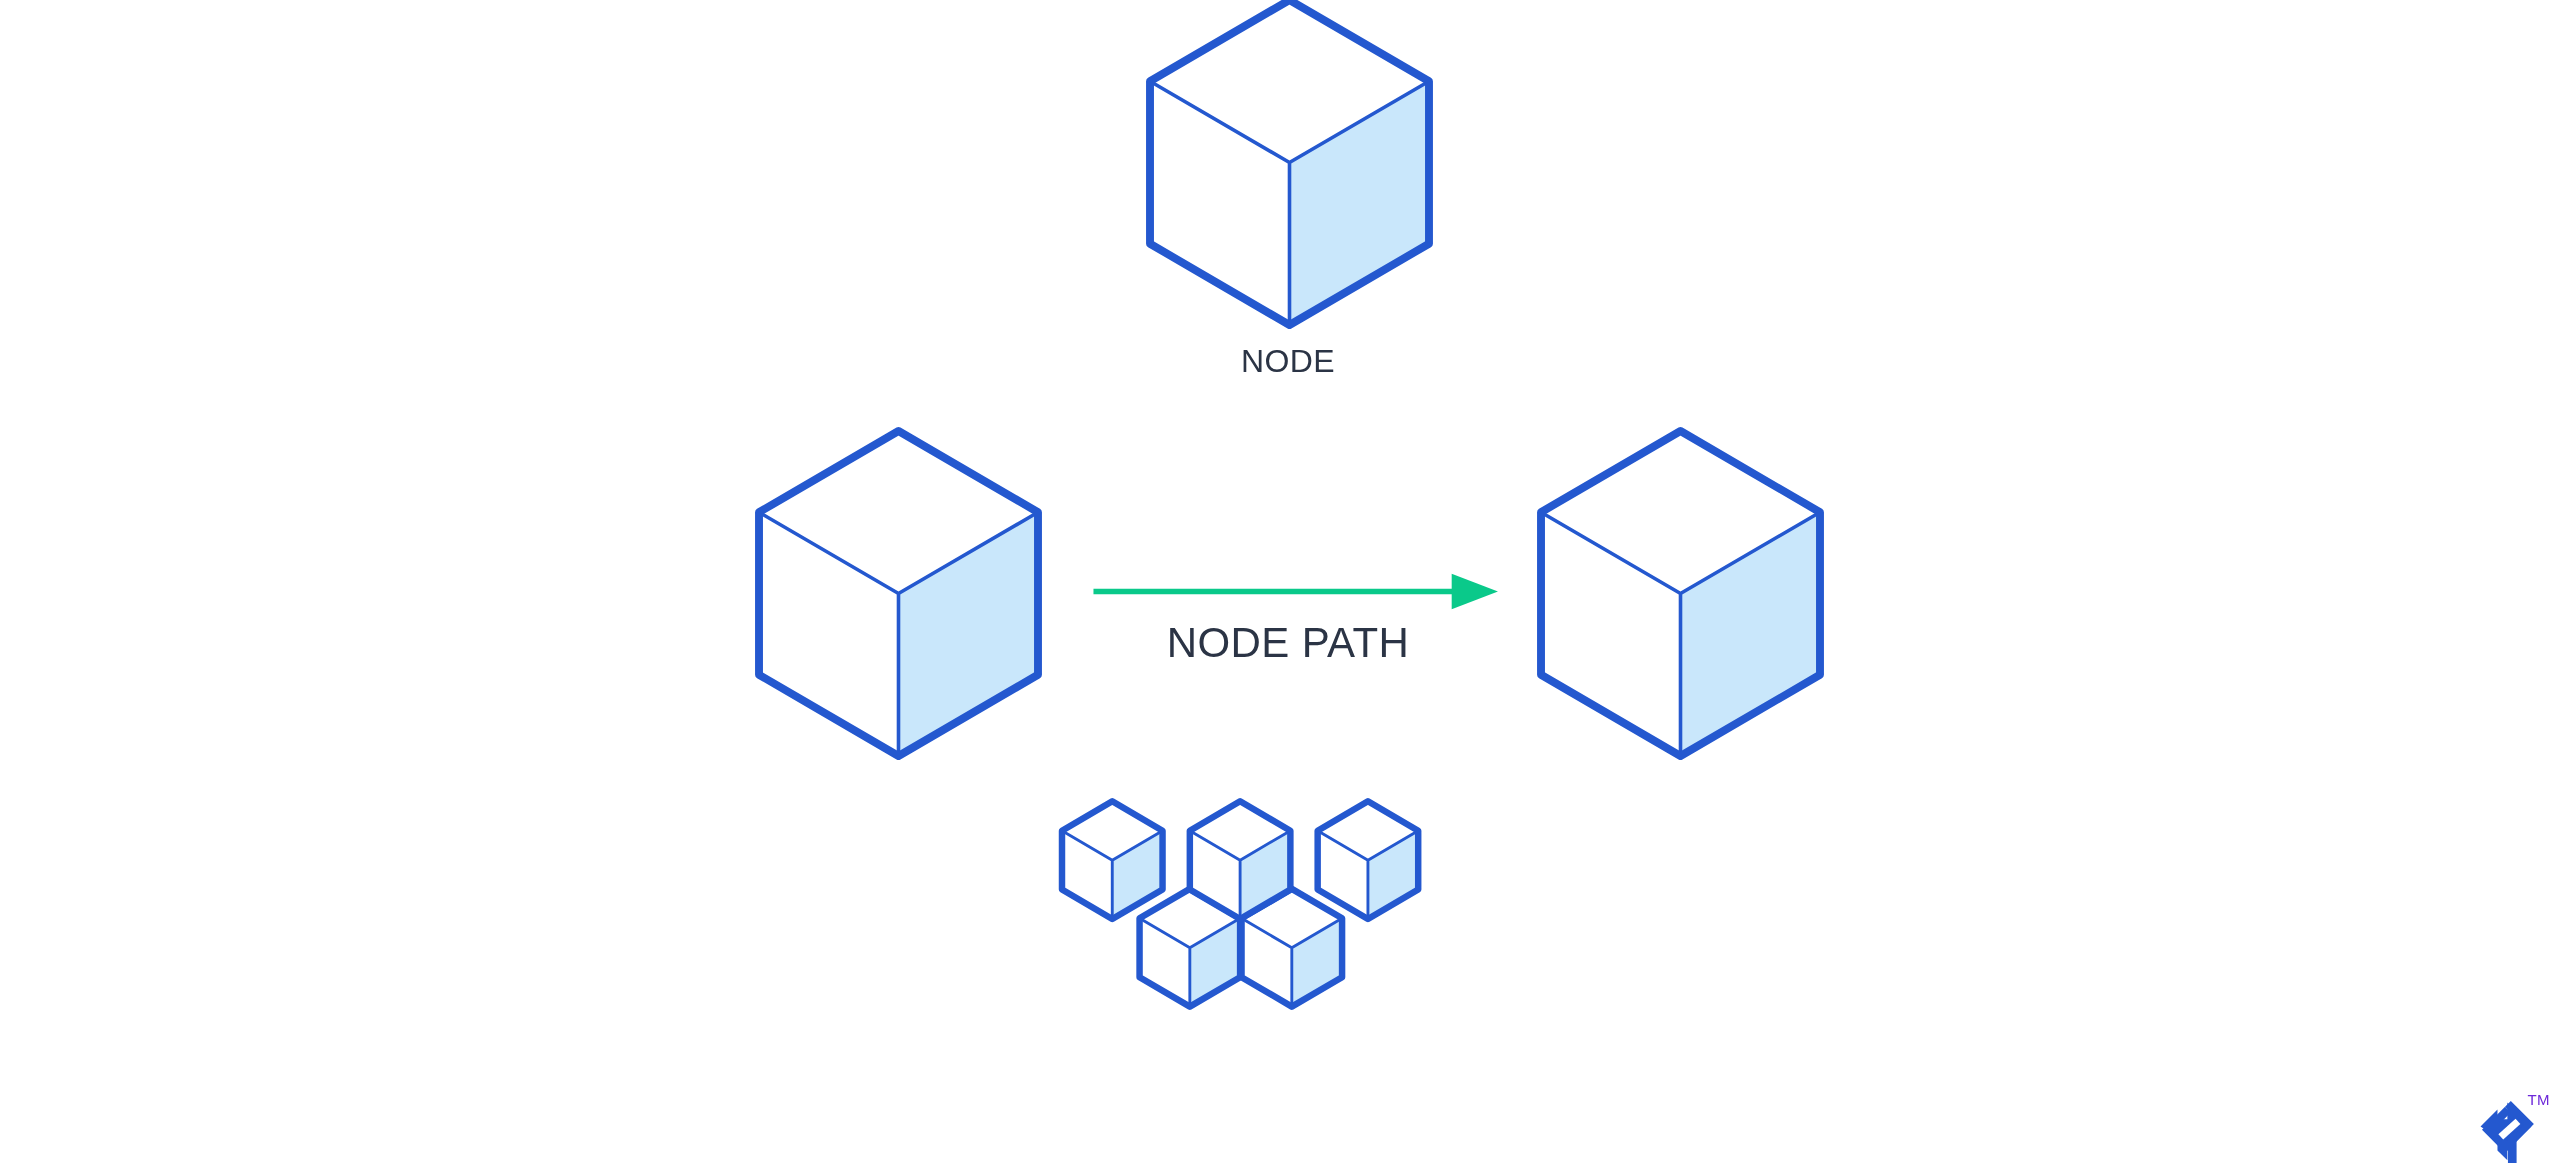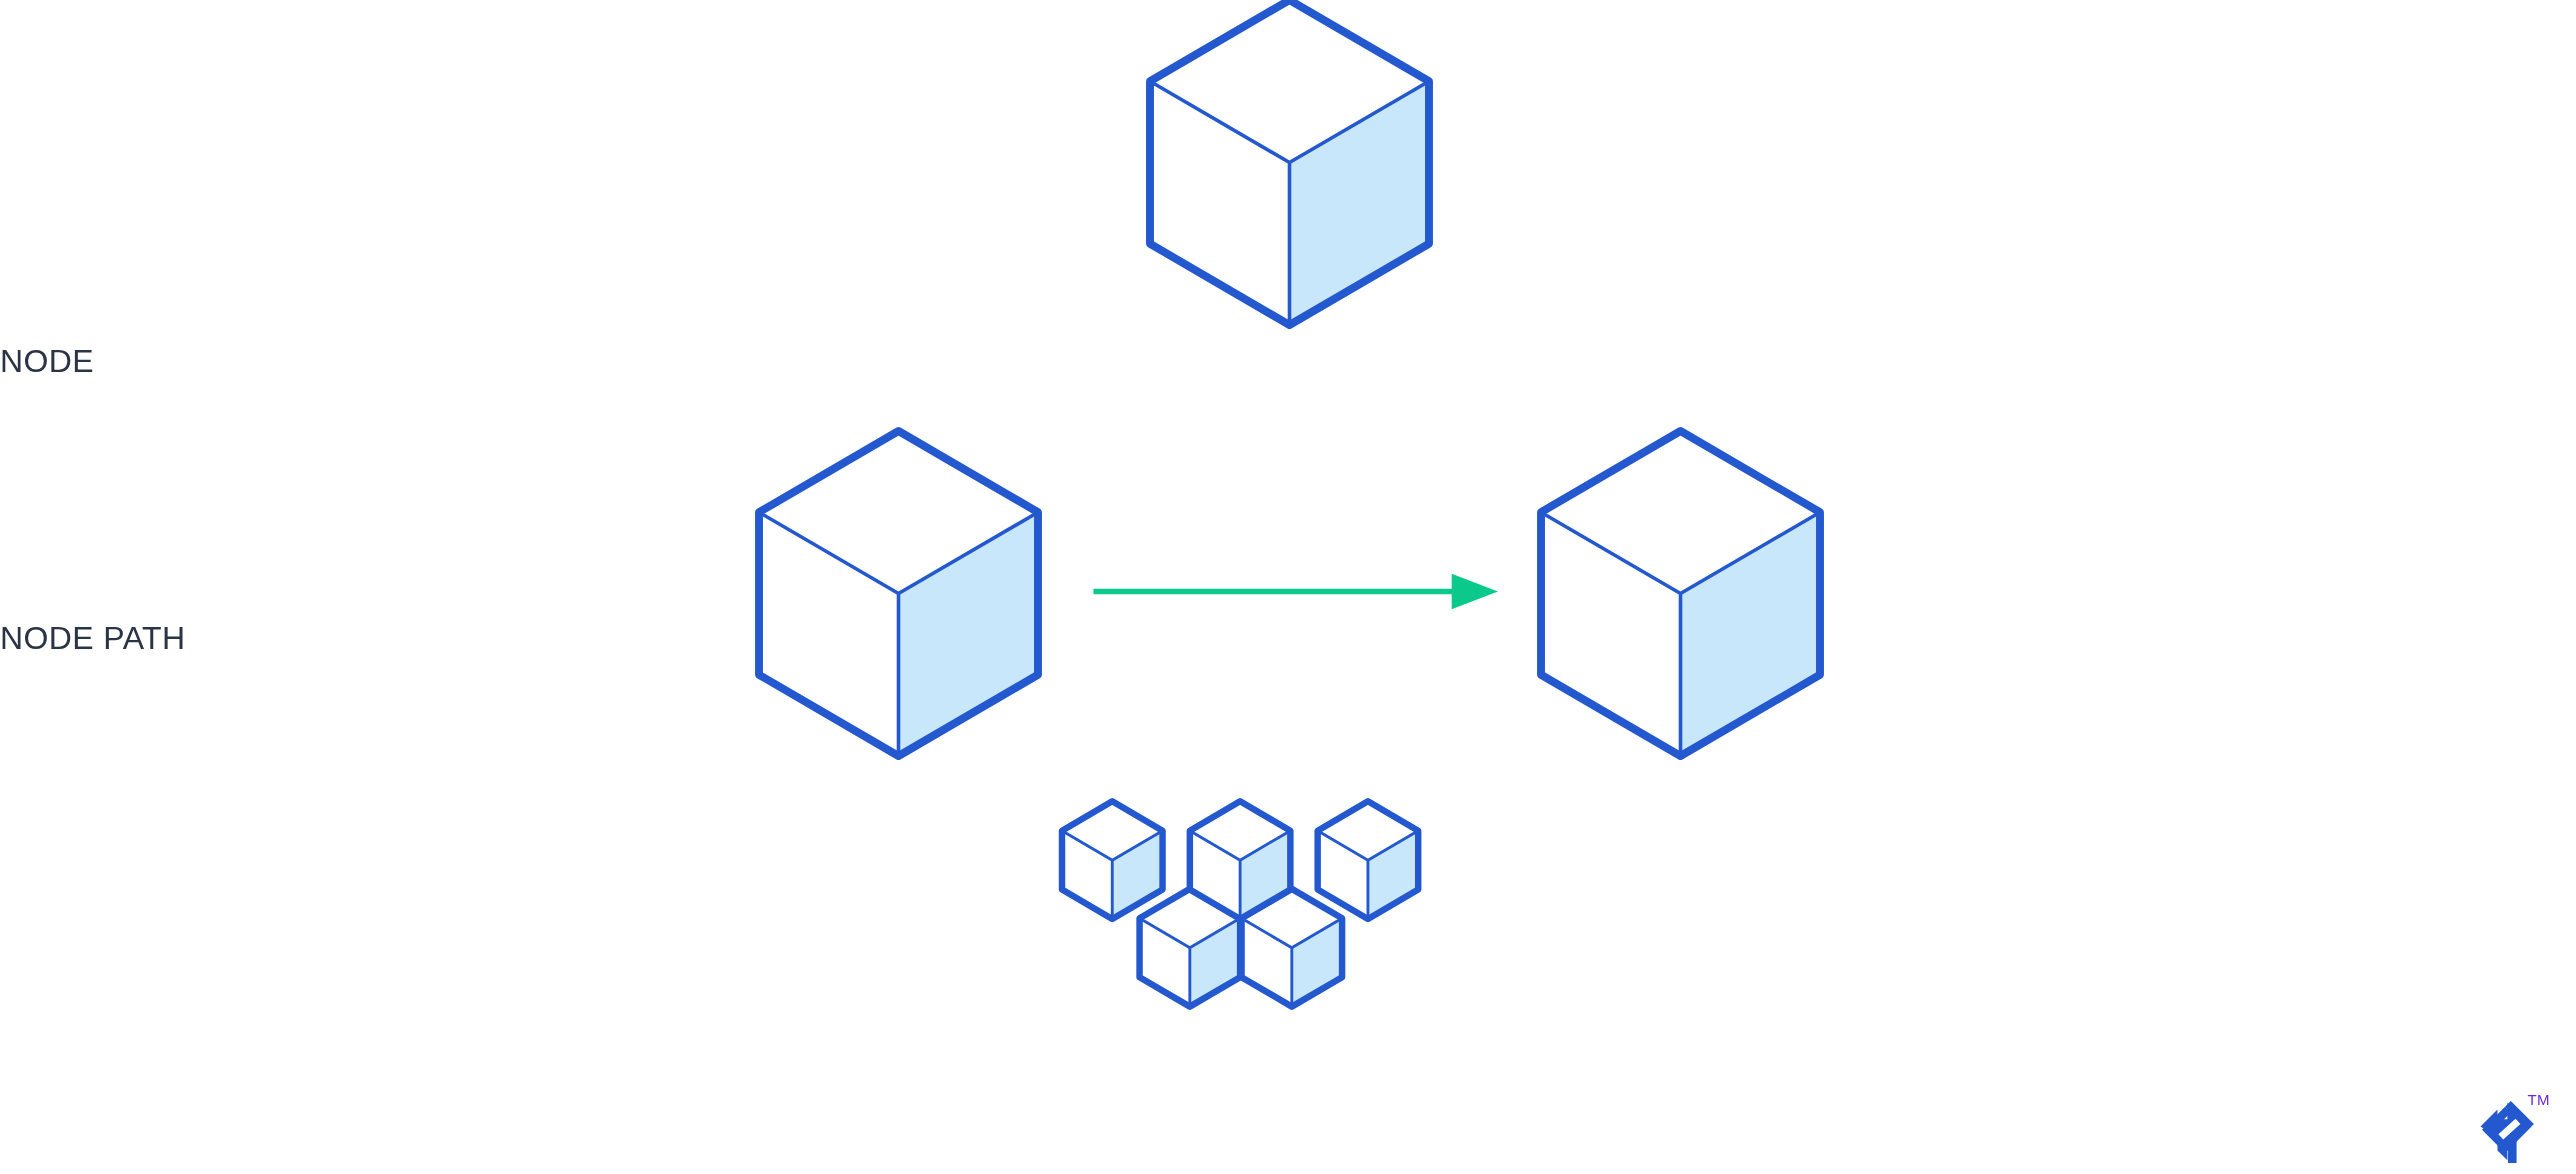--- a/index.html
+++ b/index.html
@@ -26,38 +26,39 @@
     position: absolute;
   }
   .fig svg {
     display: block;
     overflow: visible;
   }
 
   
   .caption {
     position: absolute;
+    text-align: center;
     color: #2b3445;
     font-family: "Liberation Sans", sans-serif;
     font-weight: 400;
     letter-spacing: 0.4px;
     white-space: nowrap;
     line-height: 1;
   }
   .caption.node-cap {
     left: 0;
     right: 0;
     top: 345px;
     font-size: 32px;
   }
   .caption.path-cap {
     left: 0;
     right: 0;
     top: 622px;
-    font-size: 32px;
+    font-size: 42px;
   }
   .caption.collection-cap {
     left: 0;
     right: 0;
     top: 1119px;
     font-size: 32px;
   }
 
   
   .arrow-wrap {

